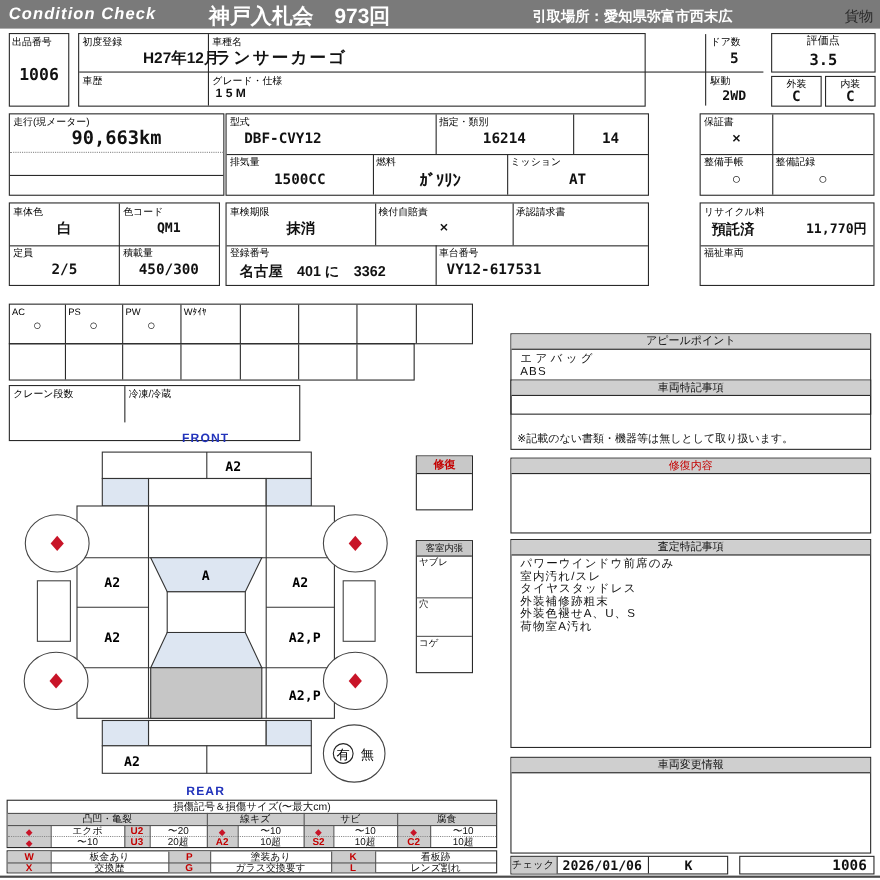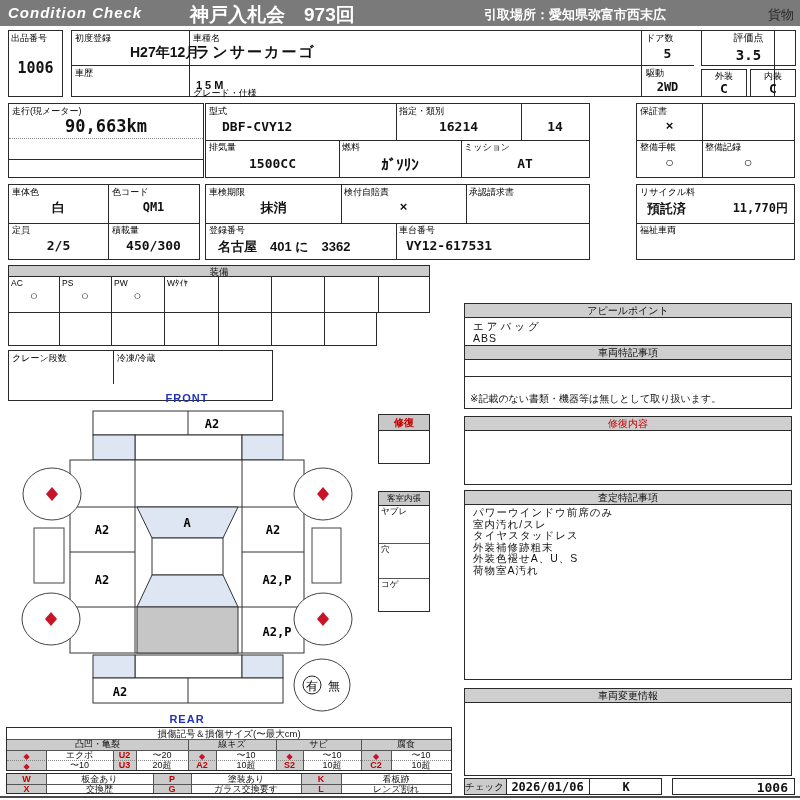--- a/index.html
+++ b/index.html
@@ -33,32 +33,32 @@
     <div class="abs" style="left:190px;top:2px;color:#fff;font-weight:bold;font-size:19px;">神戸入札会　973回</div>
     <div class="abs" style="left:484px;top:6px;color:#fff;font-weight:bold;font-size:13px;">引取場所：愛知県弥富市西末広</div>
     <div class="abs" style="right:6px;top:6px;color:#2b2b2b;font-size:13px;">貨物</div>
   </div>
 
   <div class="abs b" style="left:8px;top:30px;width:55px;height:67px;">
     <span class="lbl" style="left:2px;top:2px;">出品番号</span>
     <span class="val mono ctr" style="left:0;top:28px;width:53px;font-size:15px;">1006</span>
   </div>
 
-  <div class="abs b" style="left:71px;top:30px;width:704px;height:67px;">
+  <div class="abs b" style="left:71px;top:30px;width:516px;height:67px;">
     <div class="vline" style="left:117px;top:0;height:65px;"></div>
     <div class="vline" style="left:569px;top:0;height:65px;"></div>
     <div class="hline" style="left:0;top:34px;width:622px;"></div>
     <span class="lbl" style="left:3px;top:2px;">初度登録</span>
     <span class="val" style="left:14px;top:13px;font-size:14px;margin-left:44px;">H27年12月</span>
     <span class="lbl" style="left:121px;top:2px;">車種名</span>
     <span class="val" style="left:123px;top:12px;font-size:15px;letter-spacing:2px;">ランサーカーゴ</span>
     <span class="lbl" style="left:574px;top:2px;">ドア数</span>
     <span class="val mono ctr" style="left:569px;top:15px;width:53px;font-size:13px;">5</span>
     <span class="lbl" style="left:3px;top:37px;">車歴</span>
-    <span class="lbl" style="left:121px;top:37px;margin-top:20px;">グレード・仕様</span>
+    <span class="lbl" style="left:121px;top:37px;">グレード・仕様</span>
     <span class="val" style="left:124px;top:48px;font-size:11px;letter-spacing:3px;">15M</span>
     <span class="lbl" style="left:574px;top:37px;">駆動</span>
     <span class="val mono ctr" style="left:569px;top:49px;width:53px;font-size:12px;">2WD</span>
   </div>
 
   <div class="abs b" style="left:701px;top:30px;width:95px;height:36px;">
     <span class="lbl ctr" style="left:0;top:2px;width:93px;font-size:10px;">評価点</span>
     <span class="val mono ctr" style="left:0;top:16px;width:93px;font-size:14px;">3.5</span>
   </div>
   <div class="abs b" style="left:701px;top:69px;width:46px;height:28px;">
@@ -138,21 +138,20 @@
 
   <div class="abs b" style="left:636px;top:184px;width:159px;height:76px;">
     <div class="hline" style="left:0;top:38px;width:157px;"></div>
     <span class="lbl" style="left:3px;top:2px;">リサイクル料</span>
     <span class="val" style="left:10px;top:15px;font-size:13px;">預託済</span>
     <span class="val mono" style="right:6px;top:15px;font-size:12px;">11,770円</span>
     <span class="lbl" style="left:3px;top:40px;">福祉車両</span>
   </div>
 
   <div class="abs" style="left:8px;top:265px;width:422px;height:81px;">
-    <div class="abs b g ctr" style="left:0;top:0;width:422px;height:12px;font-size:9.5px;line-height:11px;">装備</div>
     <div class="abs b" style="left:0;top:11px;width:422px;height:37px;">
       <div class="vline" style="left:50px;top:0;height:35px;"></div>
       <div class="vline" style="left:102px;top:0;height:35px;"></div>
       <div class="vline" style="left:155px;top:0;height:35px;"></div>
       <div class="vline" style="left:209px;top:0;height:35px;"></div>
       <div class="vline" style="left:262px;top:0;height:35px;"></div>
       <div class="vline" style="left:315px;top:0;height:35px;"></div>
       <div class="vline" style="left:369px;top:0;height:35px;"></div>
       <span class="lbl" style="left:2px;top:1px;font-size:8.5px;">AC</span>
       <span class="lc" style="left:0;top:13px;width:50px;font-size:13px;">○</span>

